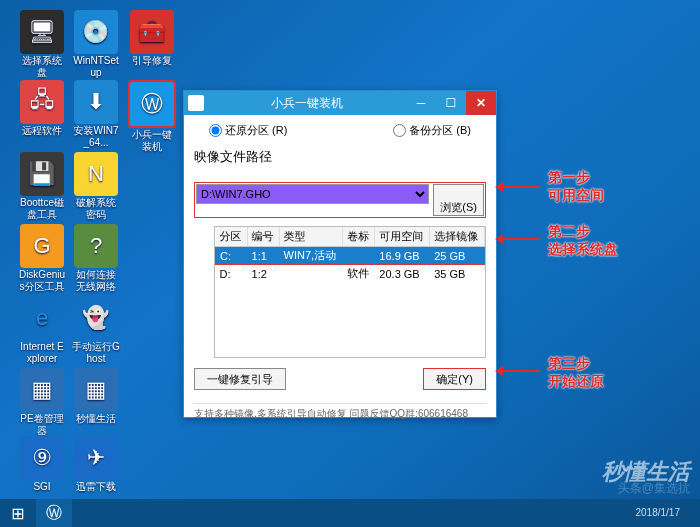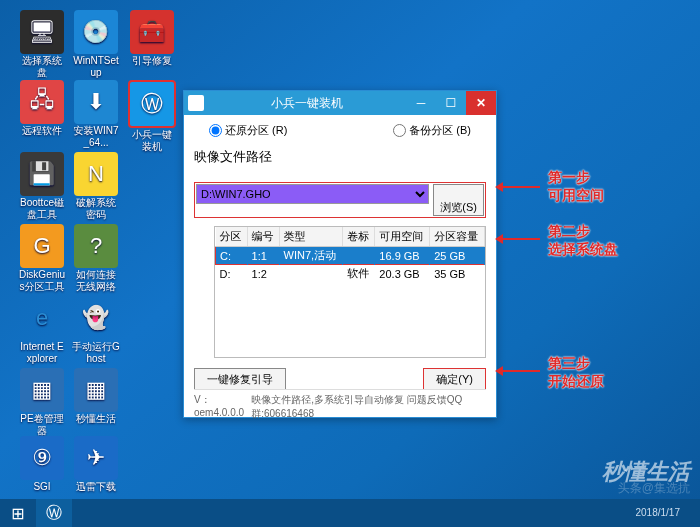--- a/index.html
+++ b/index.html
@@ -144,21 +144,21 @@
     </div>
     <div class="tablewrap">
       <table>
         <thead>
             <tr id="thead-row">
               <th>分区</th>
               <th>编号</th>
               <th>类型</th>
               <th>卷标</th>
               <th>可用空间</th>
-              <th>分区容量</th>
+              <th>选择镜像</th>
             </tr>
           </thead>
         <tbody id="tbody">
             <tr class="selrow">
               <td>C:</td>
               <td>1:1</td>
               <td>WIN7,活动</td>
               <td></td>
               <td>16.9 GB</td>
               <td>25 GB</td>
@@ -172,22 +172,21 @@
               <td>35 GB</td>
             </tr>
           </tbody>
       </table>
     </div>
     <div class="btnrow">
       <button>一键修复引导</button>
       <button class="okbtn">确定(Y)</button>
     </div>
     <div class="footer">
-      <span>V：oem4.0.0.0</span>
-      <span>映像文件路径,多系统引导自动修复 问题反馈QQ群:606616468</span>
+      <span>支持多种镜像,多系统引导自动修复 问题反馈QQ群:606616468</span>
     </div>
   </div>
 </div>
 
 <div class="arrow" style="left:498px;top:186px;width:42px;"></div>
 <div class="anno" style="left:548px;top:168px;">
   <span>第一步</span><br><span>可用空间</span>
 </div>
 <div class="arrow" style="left:498px;top:238px;width:42px;"></div>
 <div class="anno" style="left:548px;top:222px;">

